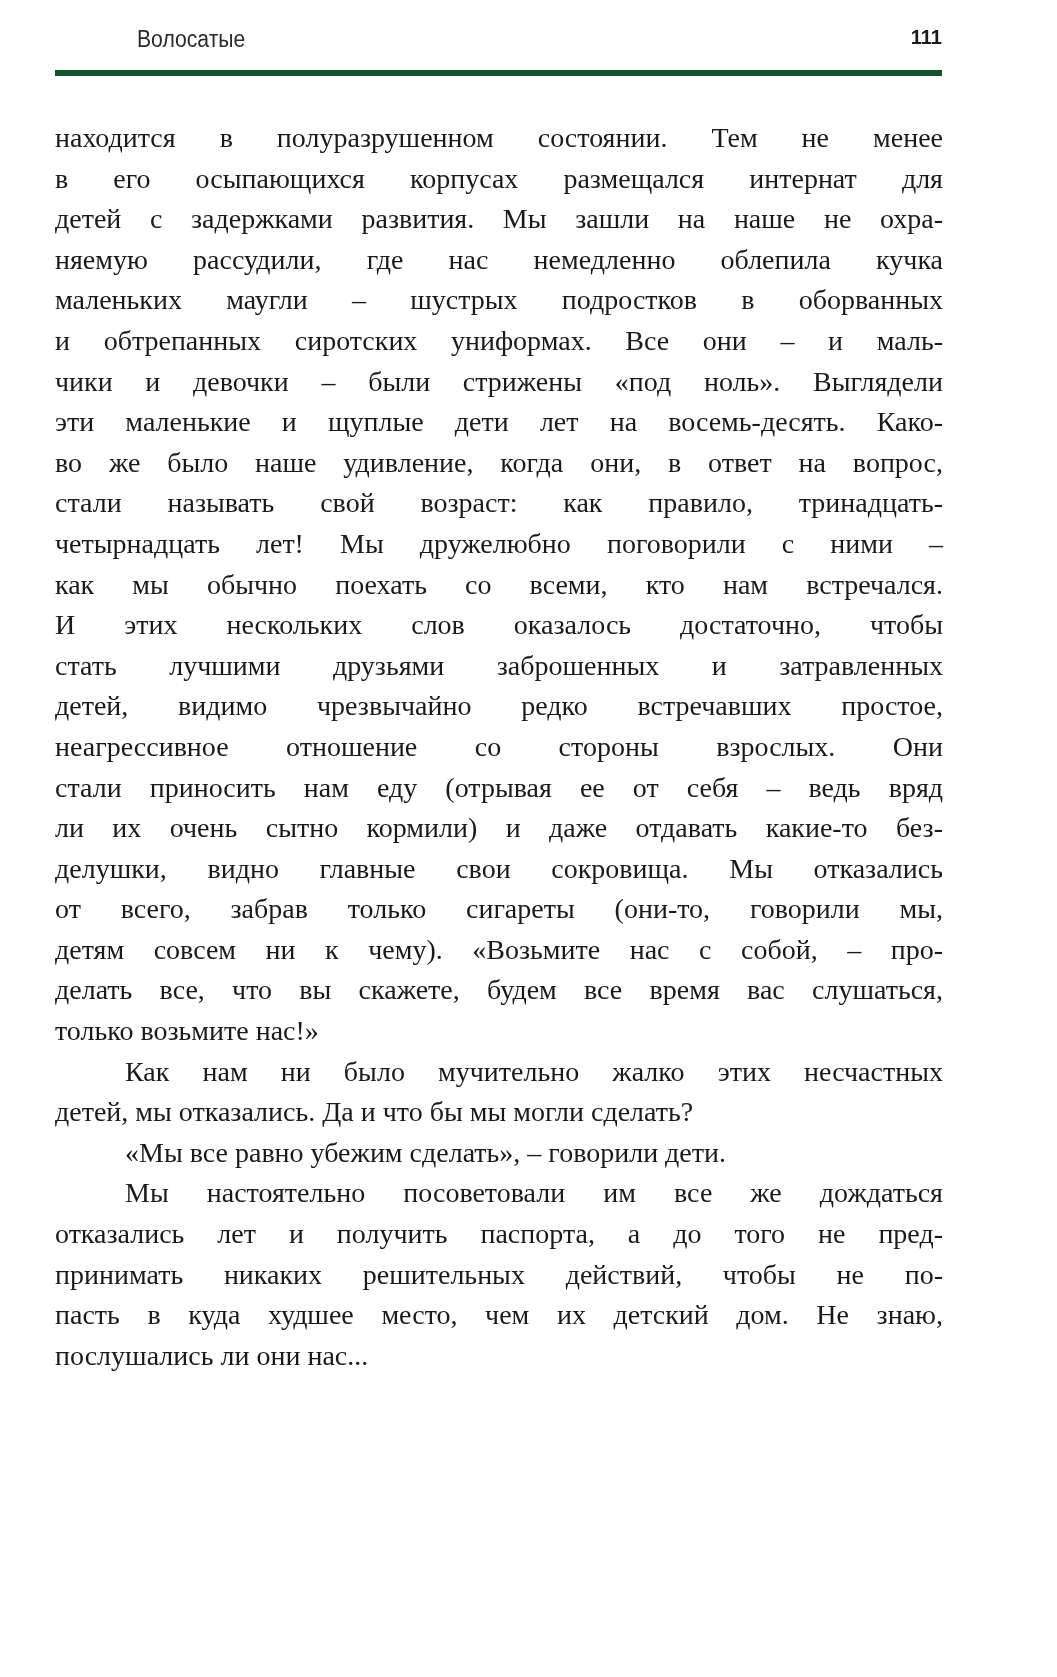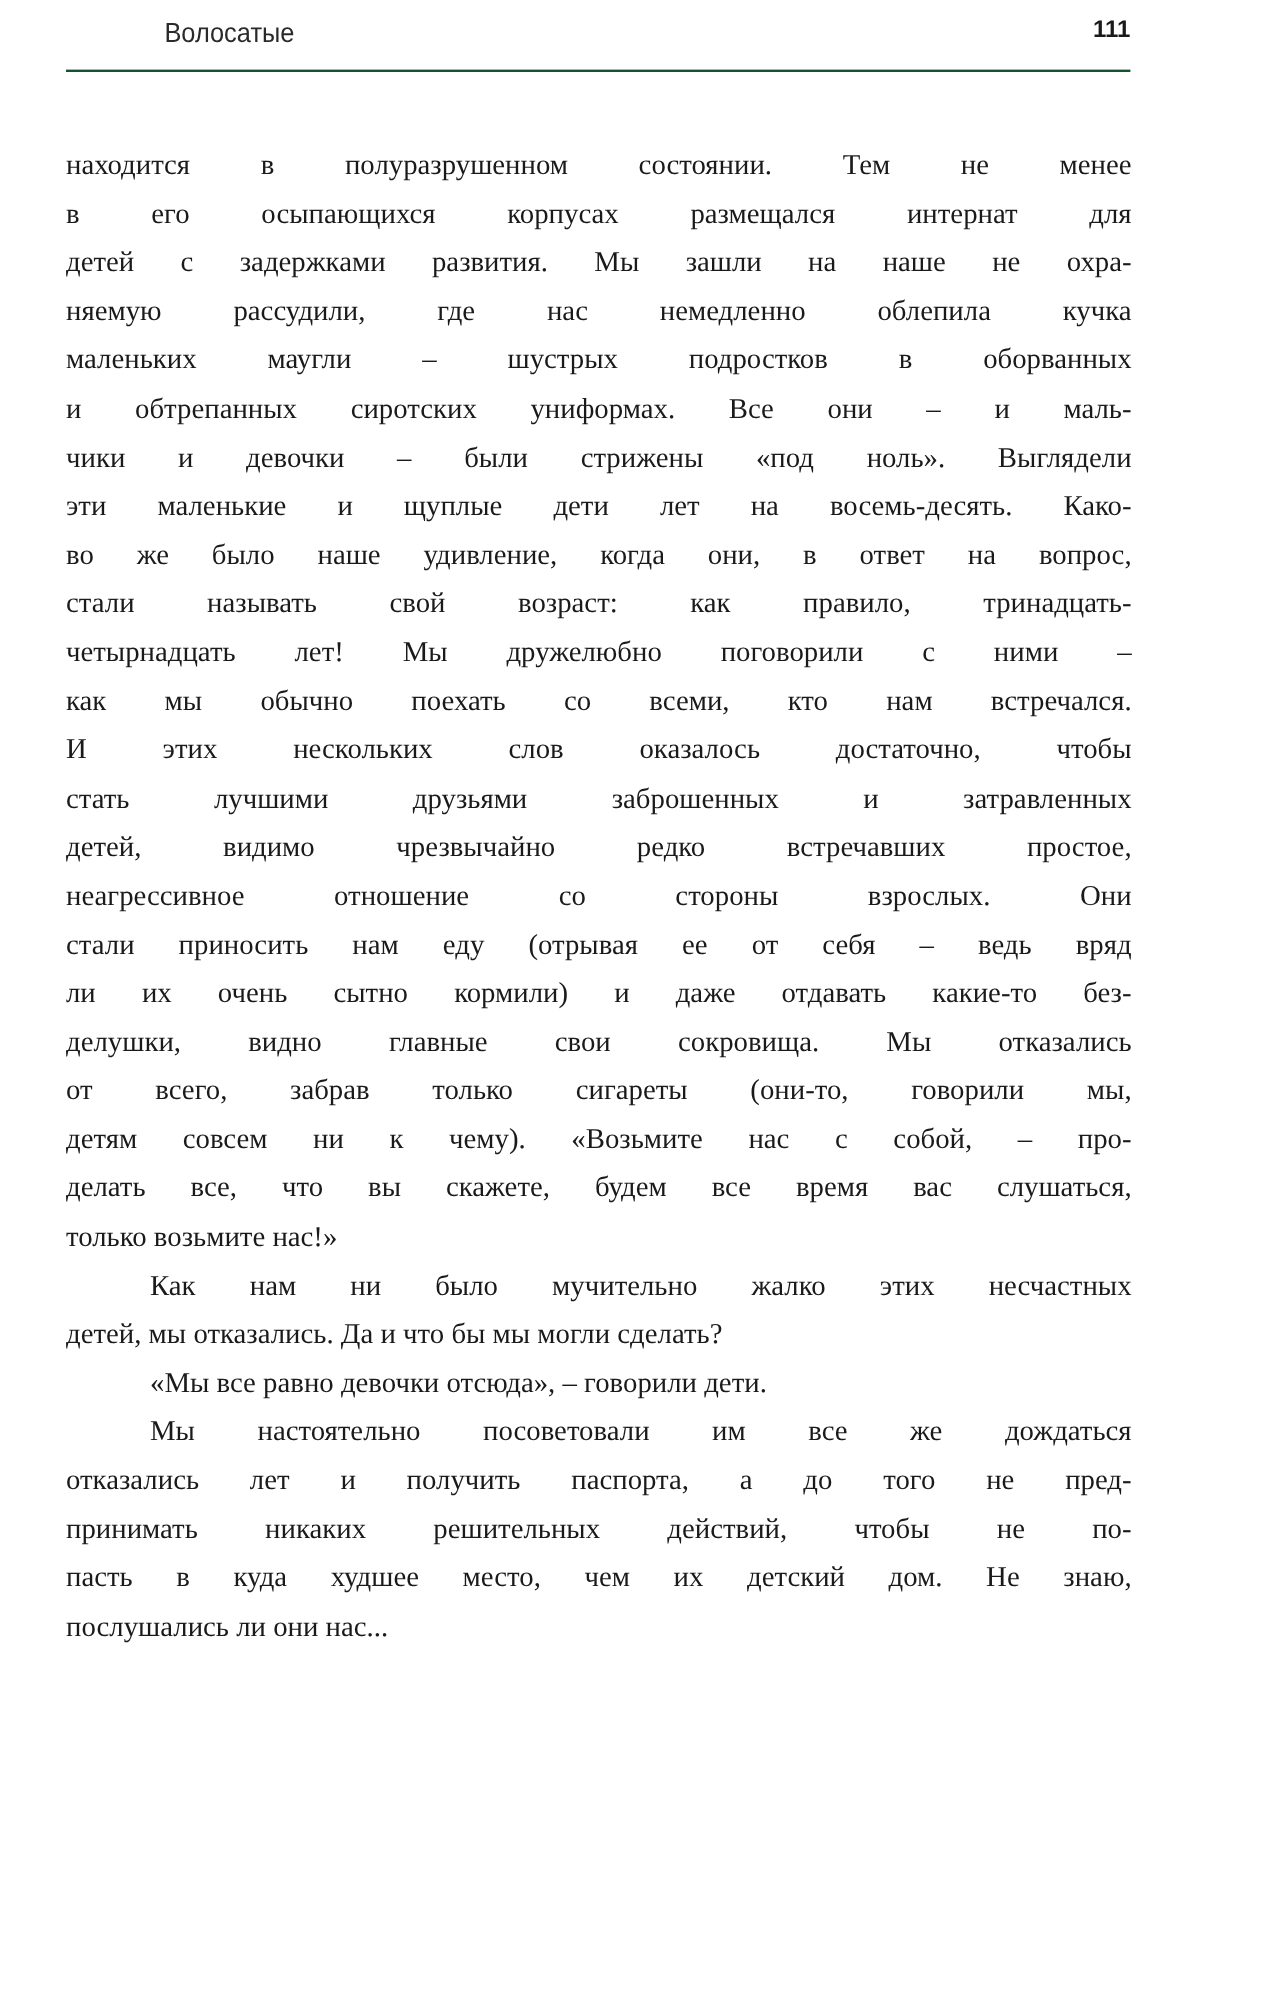--- a/index.html
+++ b/index.html
@@ -1,35 +1,35 @@
 <!DOCTYPE html>
 <html><head>
 <meta charset="utf-8">
 <style>
   html, body { margin: 0; padding: 0; background: #ffffff; }
   body {
     width: 1057px; height: 1677px; overflow: hidden; position: relative;
     color: #1a1a1a;
   }
   .header {
-    position: absolute; left: 55px; right: 115px; top: 10px; height: 48px;
-    border-bottom: 2px solid #14532d;
+    position: absolute; left: 55px; right: 115px; top: 22px; height: 48px;
+    border-bottom: 6px solid #14532d;
   }
   .running-title {
     position: absolute; left: 82px; top: 4px;
     font-family: "Liberation Sans", sans-serif; font-size: 23px; color: #2a2a2a;
     transform: scaleX(0.92); transform-origin: left;
   }
   .page-number {
     position: absolute; right: 0; top: 4px;
     font-family: "Liberation Sans", sans-serif; font-size: 20px; font-weight: bold; color: #1a1a1a;
   }
   .body-text {
     position: absolute; left: 55px; top: 118px; width: 888px;
-    font-family: "Liberation Serif", serif; font-size: 24px; line-height: 40.6px;
+    font-family: "Liberation Serif", serif; font-size: 28px; line-height: 40.6px;
     color: #1a1a1a;
   }
   .line {
     display: block; white-space: nowrap; text-align: justify; text-align-last: justify;
     height: 40.6px;
   }
   .line.last { text-align-last: left; }
   .line.indent { padding-left: 70px; }
 </style>
 </head>
@@ -67,21 +67,21 @@
     <span class="line">делать все, что вы скажете, будем все время вас слушаться,</span>
     <span class="line last">только возьмите нас!»</span>
   </div>
 
   <div>
     <span class="line indent">Как нам ни было мучительно жалко этих несчастных</span>
     <span class="line last">детей, мы отказались. Да и что бы мы могли сделать?</span>
   </div>
 
   <div>
-    <span class="line indent last">«Мы все равно девочки отсюда», – говорили дети.</span>
+    <span class="line indent last">«Мы все равно убежим сделать», – говорили дети.</span>
   </div>
 
   <div>
     <span class="line indent">Мы настоятельно посоветовали им все же дождаться</span>
     <span class="line">отказались лет и получить паспорта, а до того не пред-</span>
     <span class="line">принимать никаких решительных действий, чтобы не по-</span>
     <span class="line">пасть в куда худшее место, чем их детский дом. Не знаю,</span>
     <span class="line last">послушались ли они нас...</span>
   </div>
 </div>

